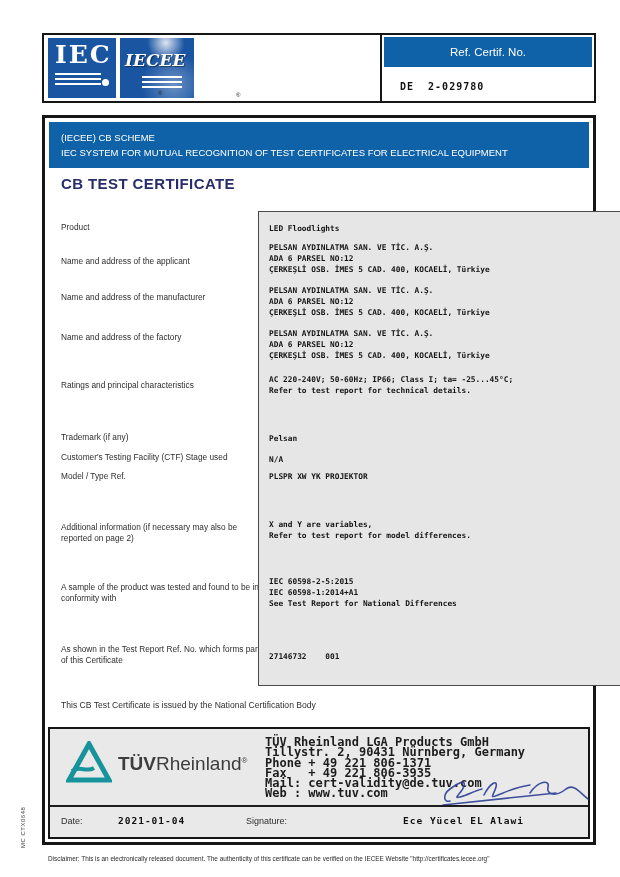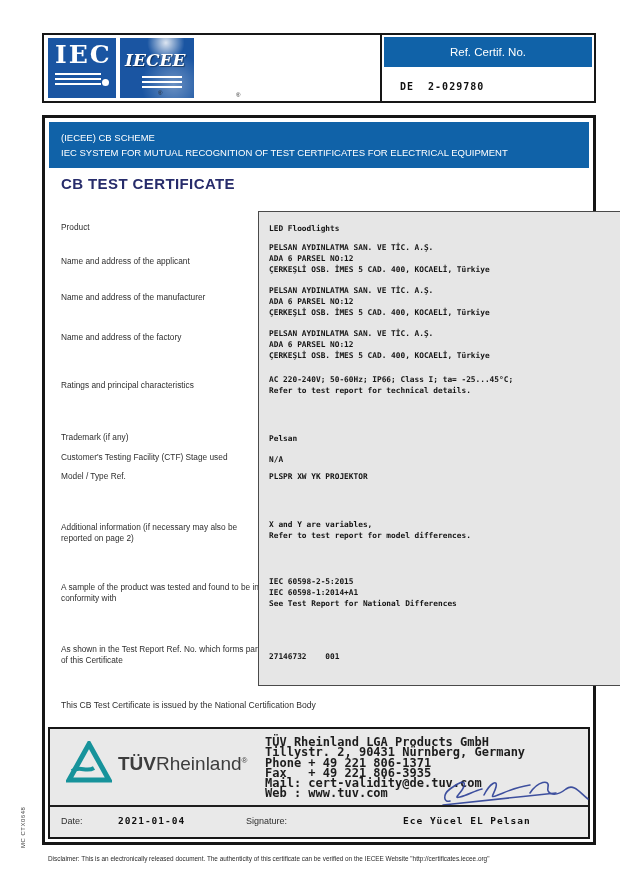--- a/index.html
+++ b/index.html
@@ -218,19 +218,19 @@
           <path d="M46,24 C52,12 60,8 58,16 C56,24 50,28 60,24 C70,20 78,16 92,14"></path>
           <path d="M92,22 C100,10 112,8 110,16 C108,24 118,26 128,18 C136,12 142,22 150,28"></path>
           <path d="M5,34 C40,30 80,26 118,22"></path>
         </g>
       </svg>
     </div>
     <div class="ncb-bottom-row">
       <span class="date-label">Date:</span>
       <span class="date-value mono">2021-01-04</span>
       <span class="sig-label">Signature:</span>
-      <span class="sig-name mono">Ece Yücel EL Pelsan</span>
+      <span class="sig-name mono">Ece Yücel EL Alawi</span>
     </div>
   </div>
 </div>
 
 <div class="disclaimer">Disclaimer: This is an electronically released document. The authenticity of this certificate can be verified on the IECEE Website "http://certificates.iecee.org"</div>
 <div class="side-code">MC CTX0648</div>
 
 </body></html>

